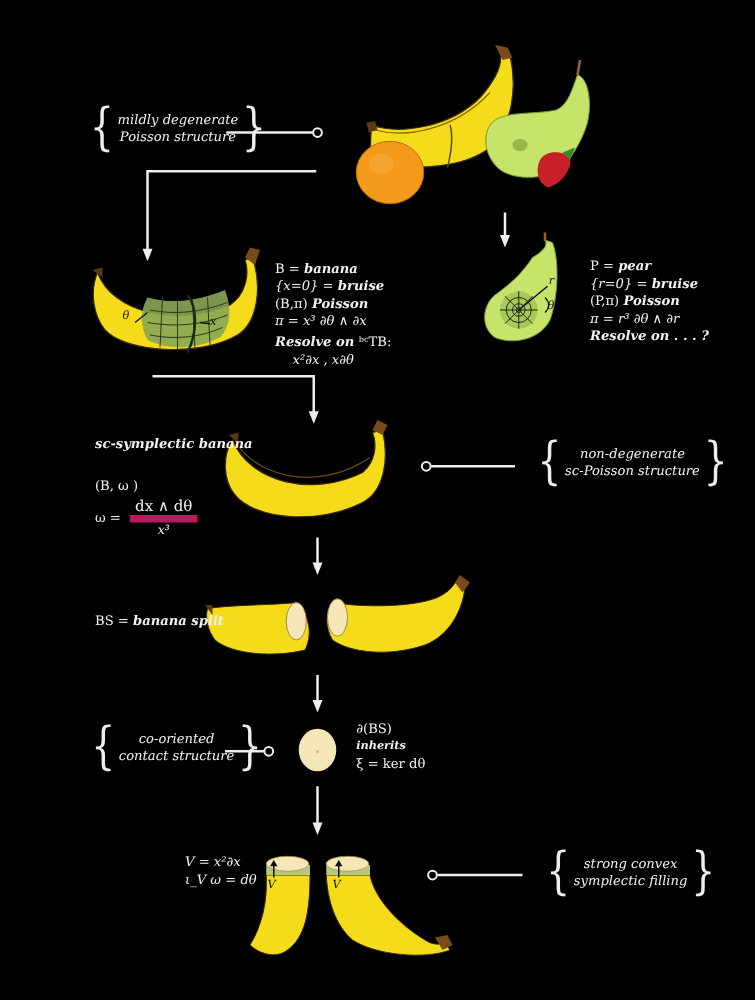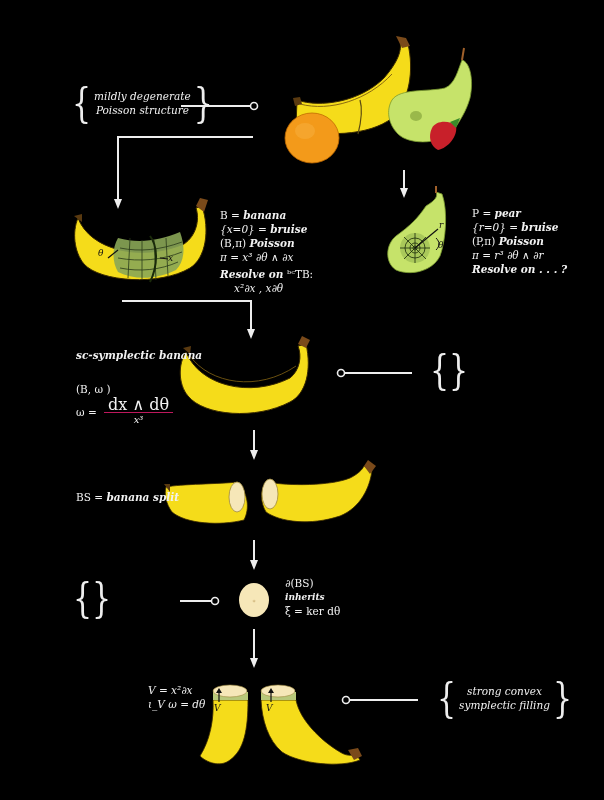--- a/index.html
+++ b/index.html
@@ -7,21 +7,21 @@
   .abs { position:absolute; }
   .svgl { position:absolute; left:0; top:0; }
   .brace-box { position:absolute; display:flex; align-items:center; }
   .brace { font-family:"DejaVu Serif", serif; font-size:30px; color:#eee; line-height:1; transform:scaleY(1.35); }
   .brace-text { font-style:italic; font-weight:normal; font-size:10.5px; text-align:center; line-height:14px; padding:0 3px; font-family:"DejaVu Serif", serif; }
   .note { font-size:10.5px; line-height:14px; white-space:nowrap; }
   .emph { font-style:italic; font-weight:bold; }
   .math { font-style:italic; }
   .small { font-size:9px; }
   .frac { display:inline-flex; flex-direction:column; align-items:center; vertical-align:middle; margin-left:4px; }
-  .frac .num { border-bottom:1px solid #be185d; padding:0 4px; font-size:16px; }
+  .frac .num { border-bottom:6px solid #be185d; padding:0 4px; font-size:12px; }
   .frac .den { font-size:10px; font-style:italic; }
 </style>
 </head>
 <body>
 
 <svg class="svgl" width="604" height="800">
   <defs>
     <marker id="ah" markerWidth="8" markerHeight="10" refX="4" refY="9" orient="auto" markerUnits="userSpaceOnUse">
       <path d="M0,0 L8,0 L4,10 Z" fill="#eee"></path>
     </marker>
@@ -158,25 +158,33 @@
   <span class="brace">{</span>
   <div class="brace-text">
     <div>mildly degenerate</div>
     <div>Poisson structure</div>
   </div>
   <span class="brace">}</span>
 </div>
 
 <div class="brace-box" style="left:430px;top:355px;">
   <span class="brace">{</span>
+  <div class="brace-text">
+    <div>non-degenerate</div>
+    <div>sc-Poisson structure</div>
+  </div>
   <span class="brace">}</span>
 </div>
 
 <div class="brace-box" style="left:73px;top:583px;">
   <span class="brace">{</span>
+  <div class="brace-text">
+    <div>co-oriented</div>
+    <div>contact structure</div>
+  </div>
   <span class="brace">}</span>
 </div>
 
 <div class="brace-box" style="left:437px;top:683px;">
   <span class="brace">{</span>
   <div class="brace-text">
     <div>strong convex</div>
     <div>symplectic filling</div>
   </div>
   <span class="brace">}</span>

